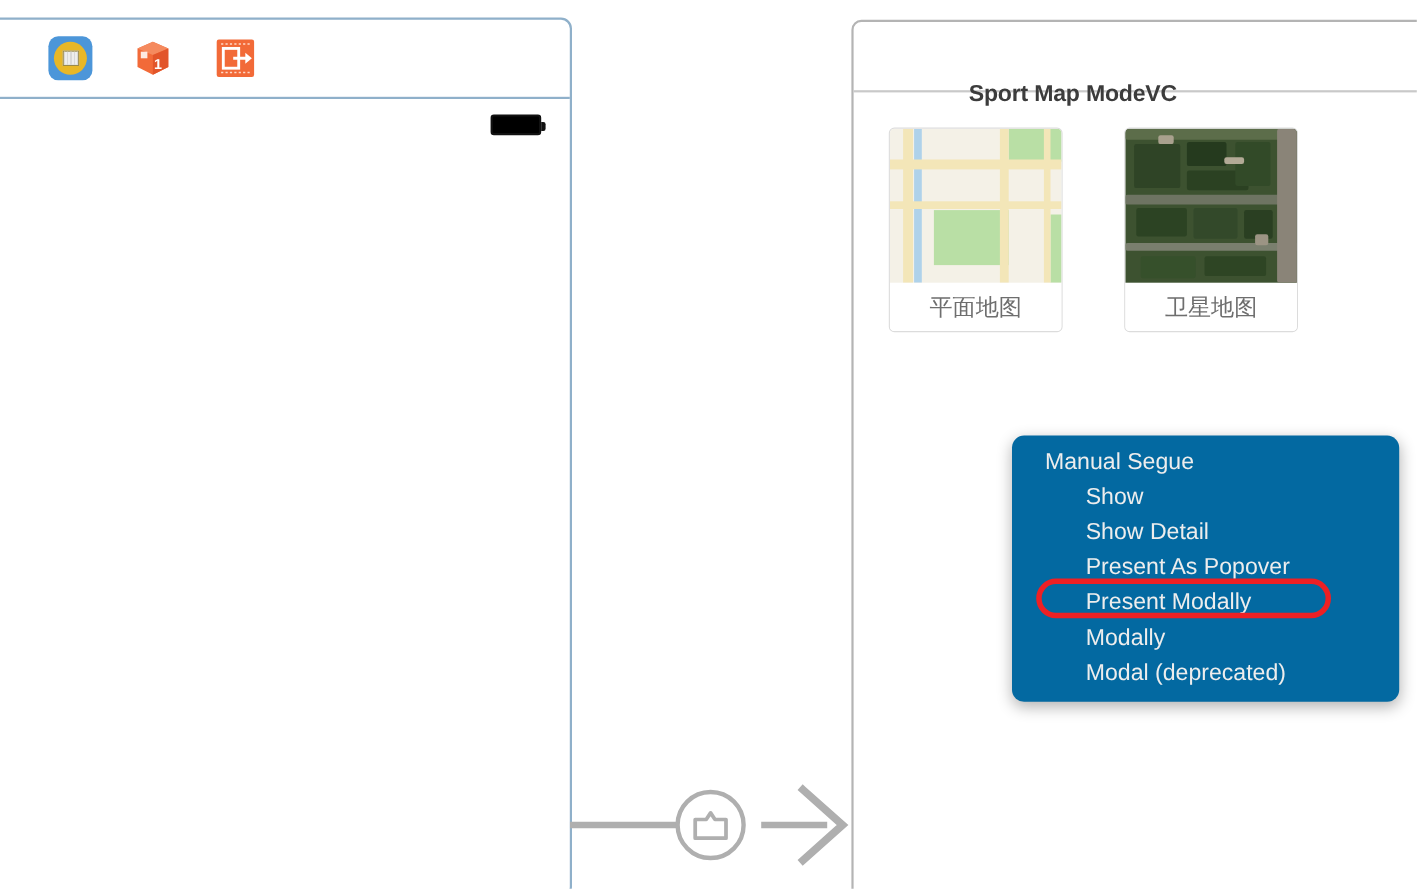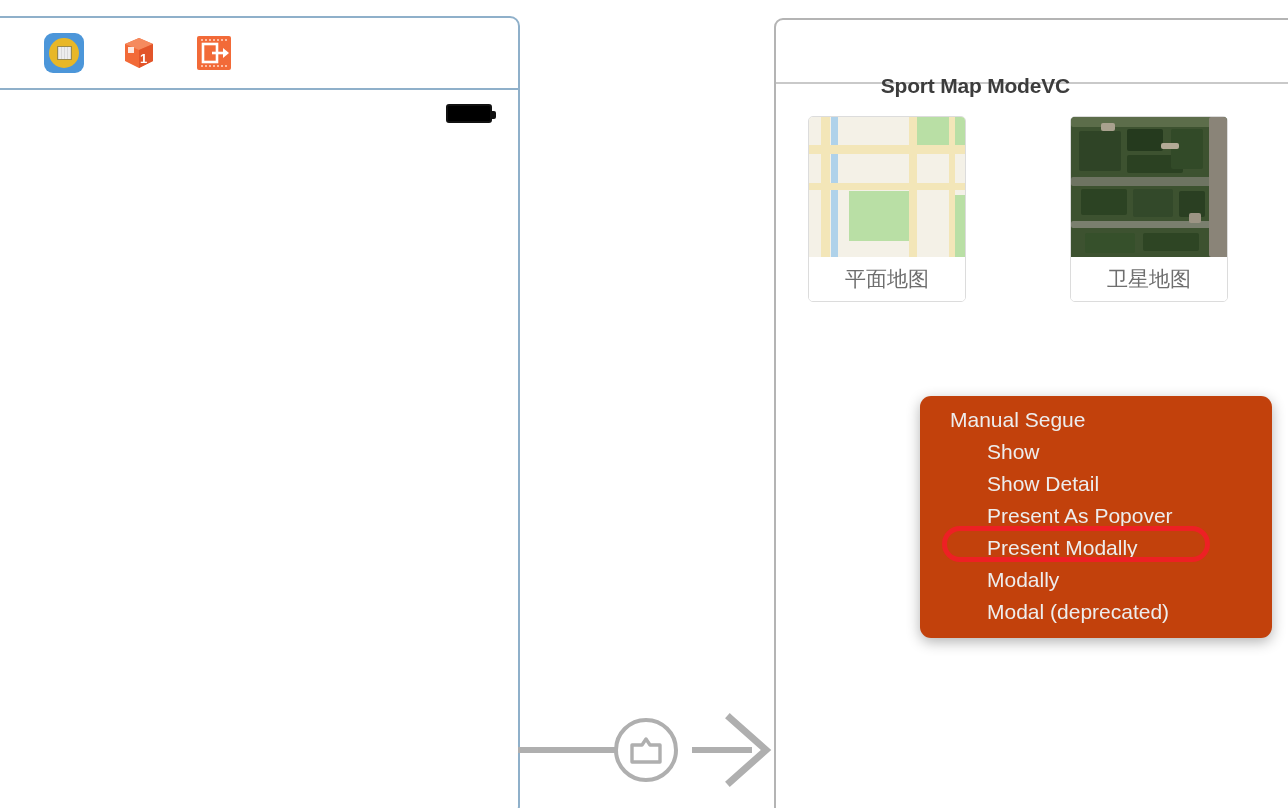--- a/index.html
+++ b/index.html
@@ -151,21 +151,21 @@
     letter-spacing: -0.2px;
     margin-top: 36px;
   }
 
   
   #map-cards {
     position: absolute;
     left: 32px;
     top: 96px;
     display: flex;
-    gap: 104px;
+    gap: 56px;
   }
   .map-card {
     width: 158px;
     background: #fefefe;
     border: 1px solid #DCDCDC;
     border-radius: 5px;
     overflow: hidden;
     box-sizing: border-box;
   }
   .map-thumb {
@@ -202,21 +202,21 @@
     background: #3D5230;
   }
   .sat-blob { position: absolute; border-radius: 2px; }
 
   
   #segue-menu {
     position: absolute;
     left: 920px;
     top: 396px;
     width: 352px;
-    background: #c2410c;
+    background: #0369a1;
     border-radius: 11px;
     box-shadow: 0 4px 14px rgba(0,0,0,0.30);
     padding: 8px 0 10px 0;
     box-sizing: border-box;
     overflow: visible;
   }
   .menu-item {
     font-size: 21px;
     color: #EDEDED;
     line-height: 32px;

